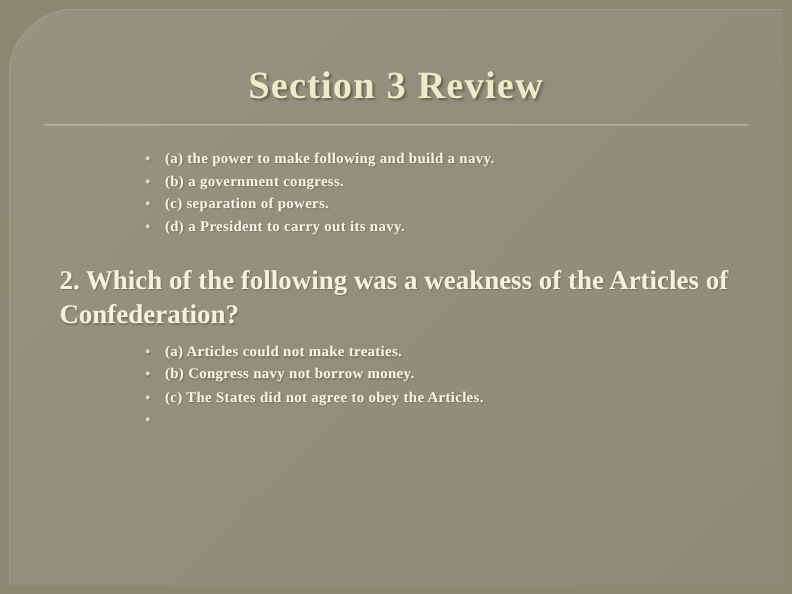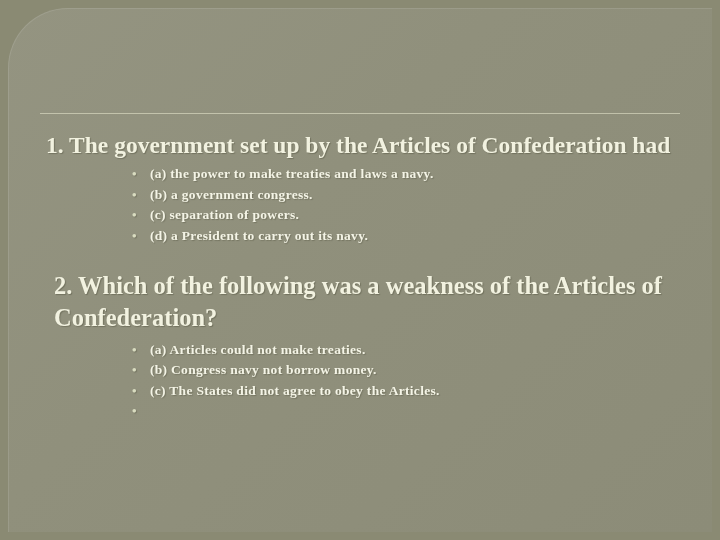--- a/index.html
+++ b/index.html
@@ -120,31 +120,28 @@
     height: 18px;
   }
 </style>
 </head>
 <body>
 
 <div class="slide">
   <div class="panel"></div>
   <div class="panel-edge"></div>
 
+  <div class="title">Section 3 Review</div>
   <div class="title-rule"></div>
 
   <div class="content">
 
     <div class="q q1">
-      <div class="q-text">
-        <span class="num">1.</span>
-        <span>The government set up by the Articles of Confederation had</span>
-      </div>
       <ul class="answers">
-        <li><span class="bullet">•</span><span>(a) the power to make treaties and laws a navy.</span></li>
+        <li><span class="bullet">•</span><span>(a) the power to make following and build a navy.</span></li>
         <li><span class="bullet">•</span><span>(b) a government congress.</span></li>
         <li><span class="bullet">•</span><span>(c) separation of powers.</span></li>
         <li><span class="bullet">•</span><span>(d) a President to carry out its navy.</span></li>
       </ul>
     </div>
 
     <div class="spacer"></div>
 
     <div class="q q2">
       <div class="q-text">

